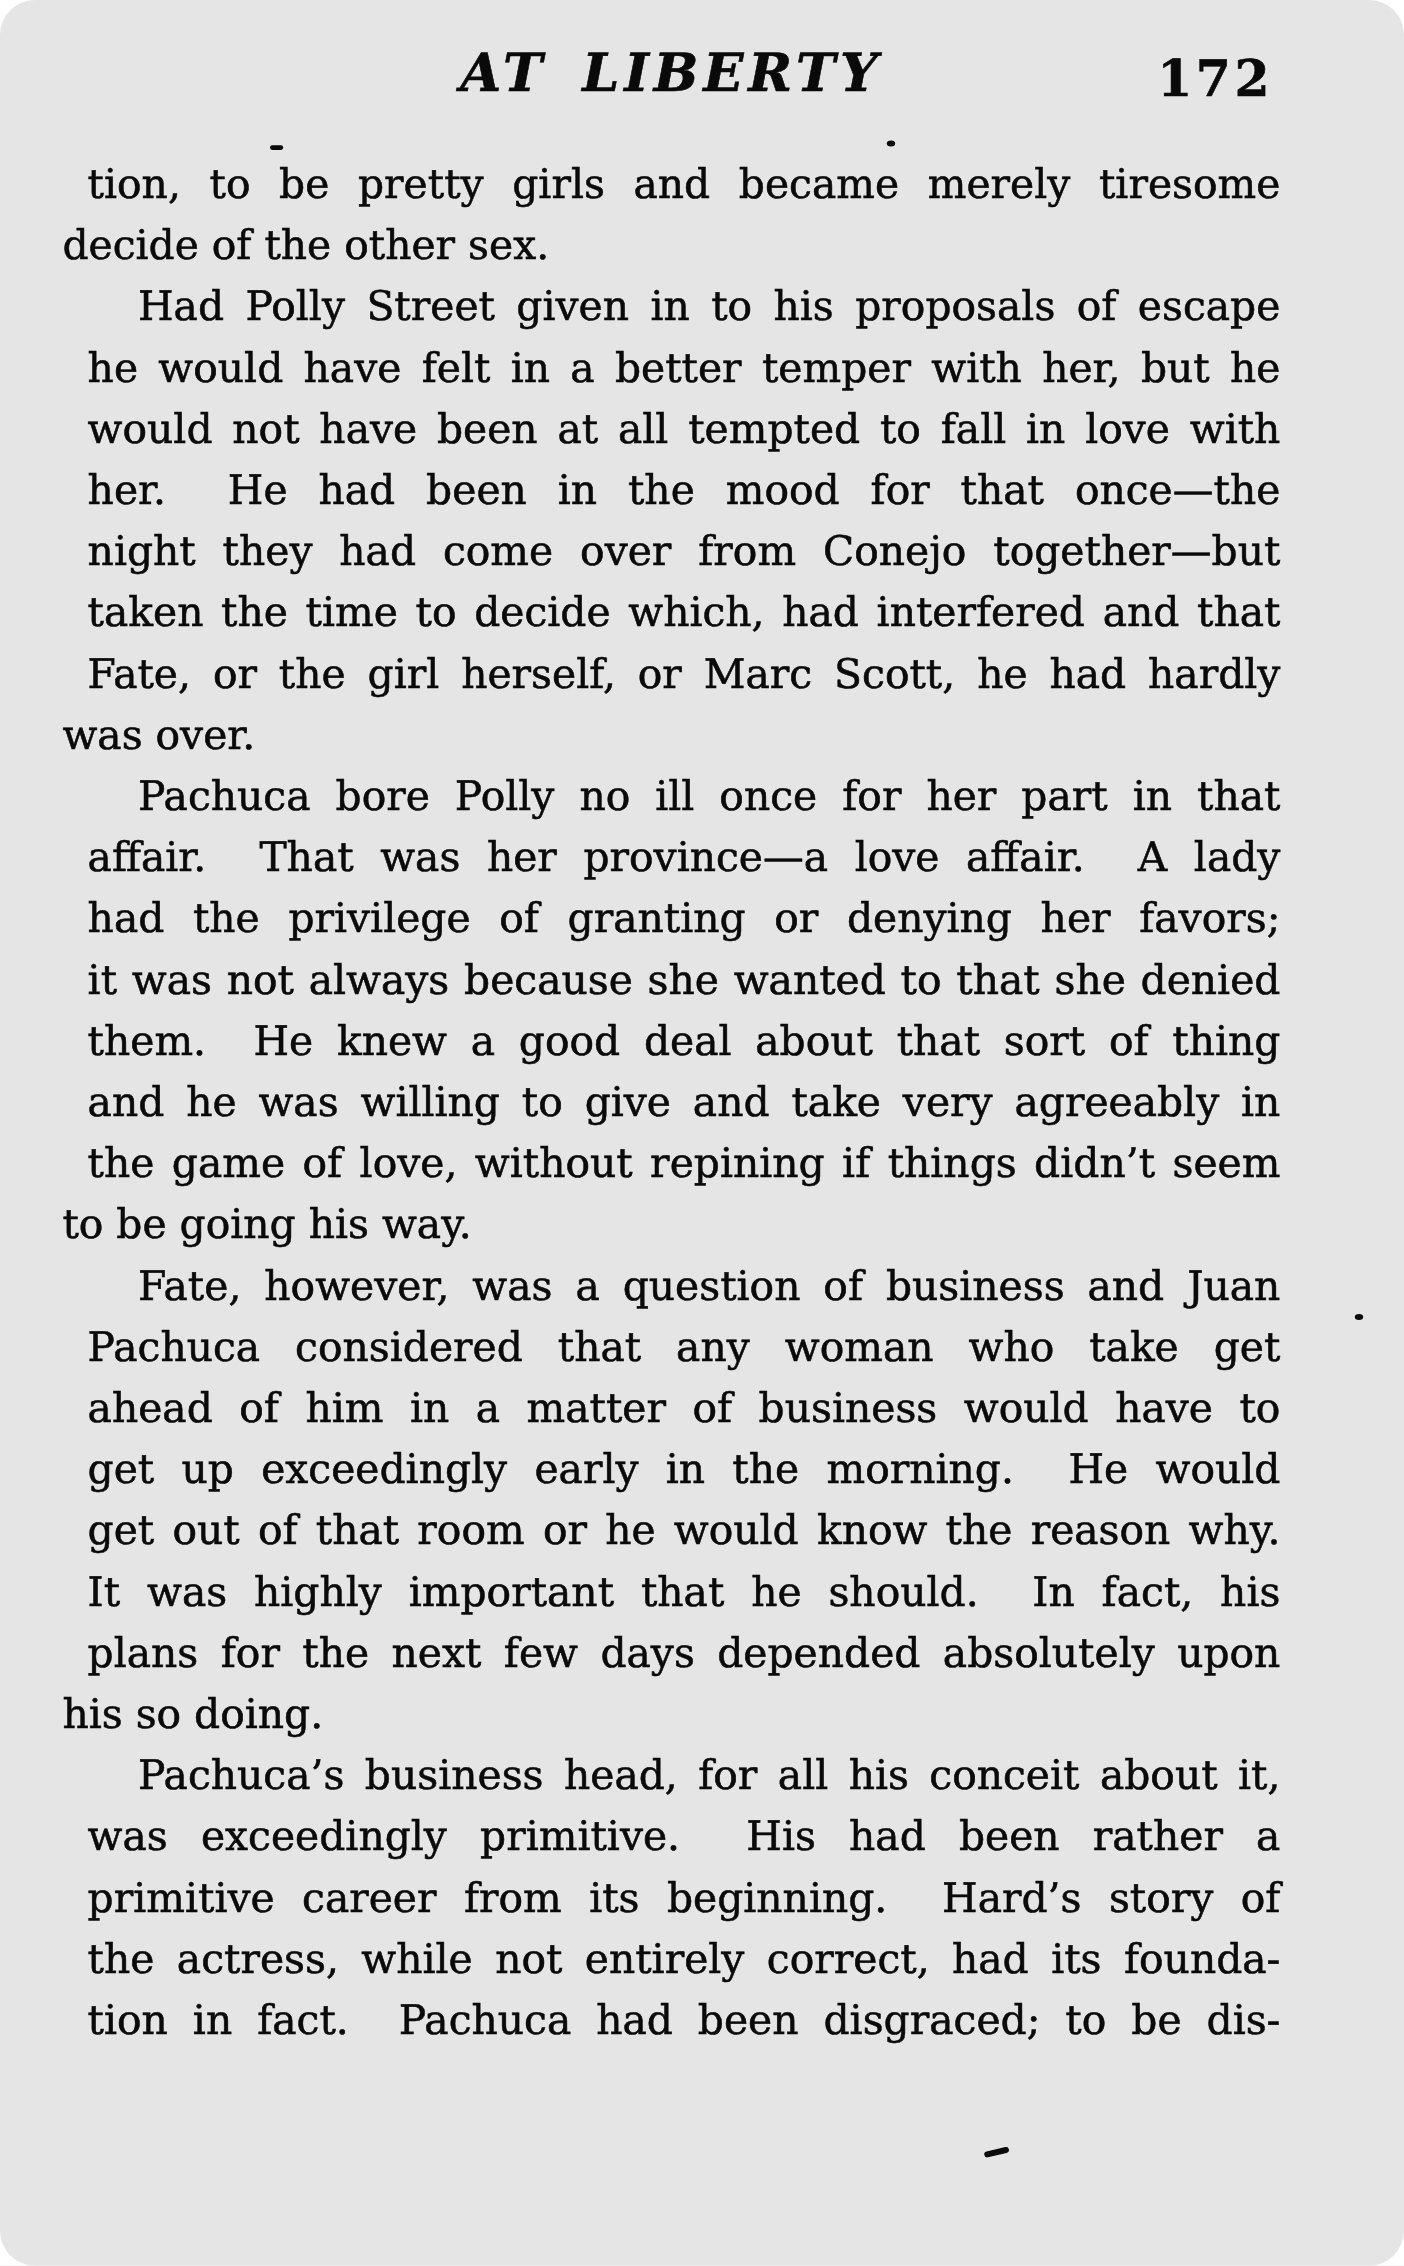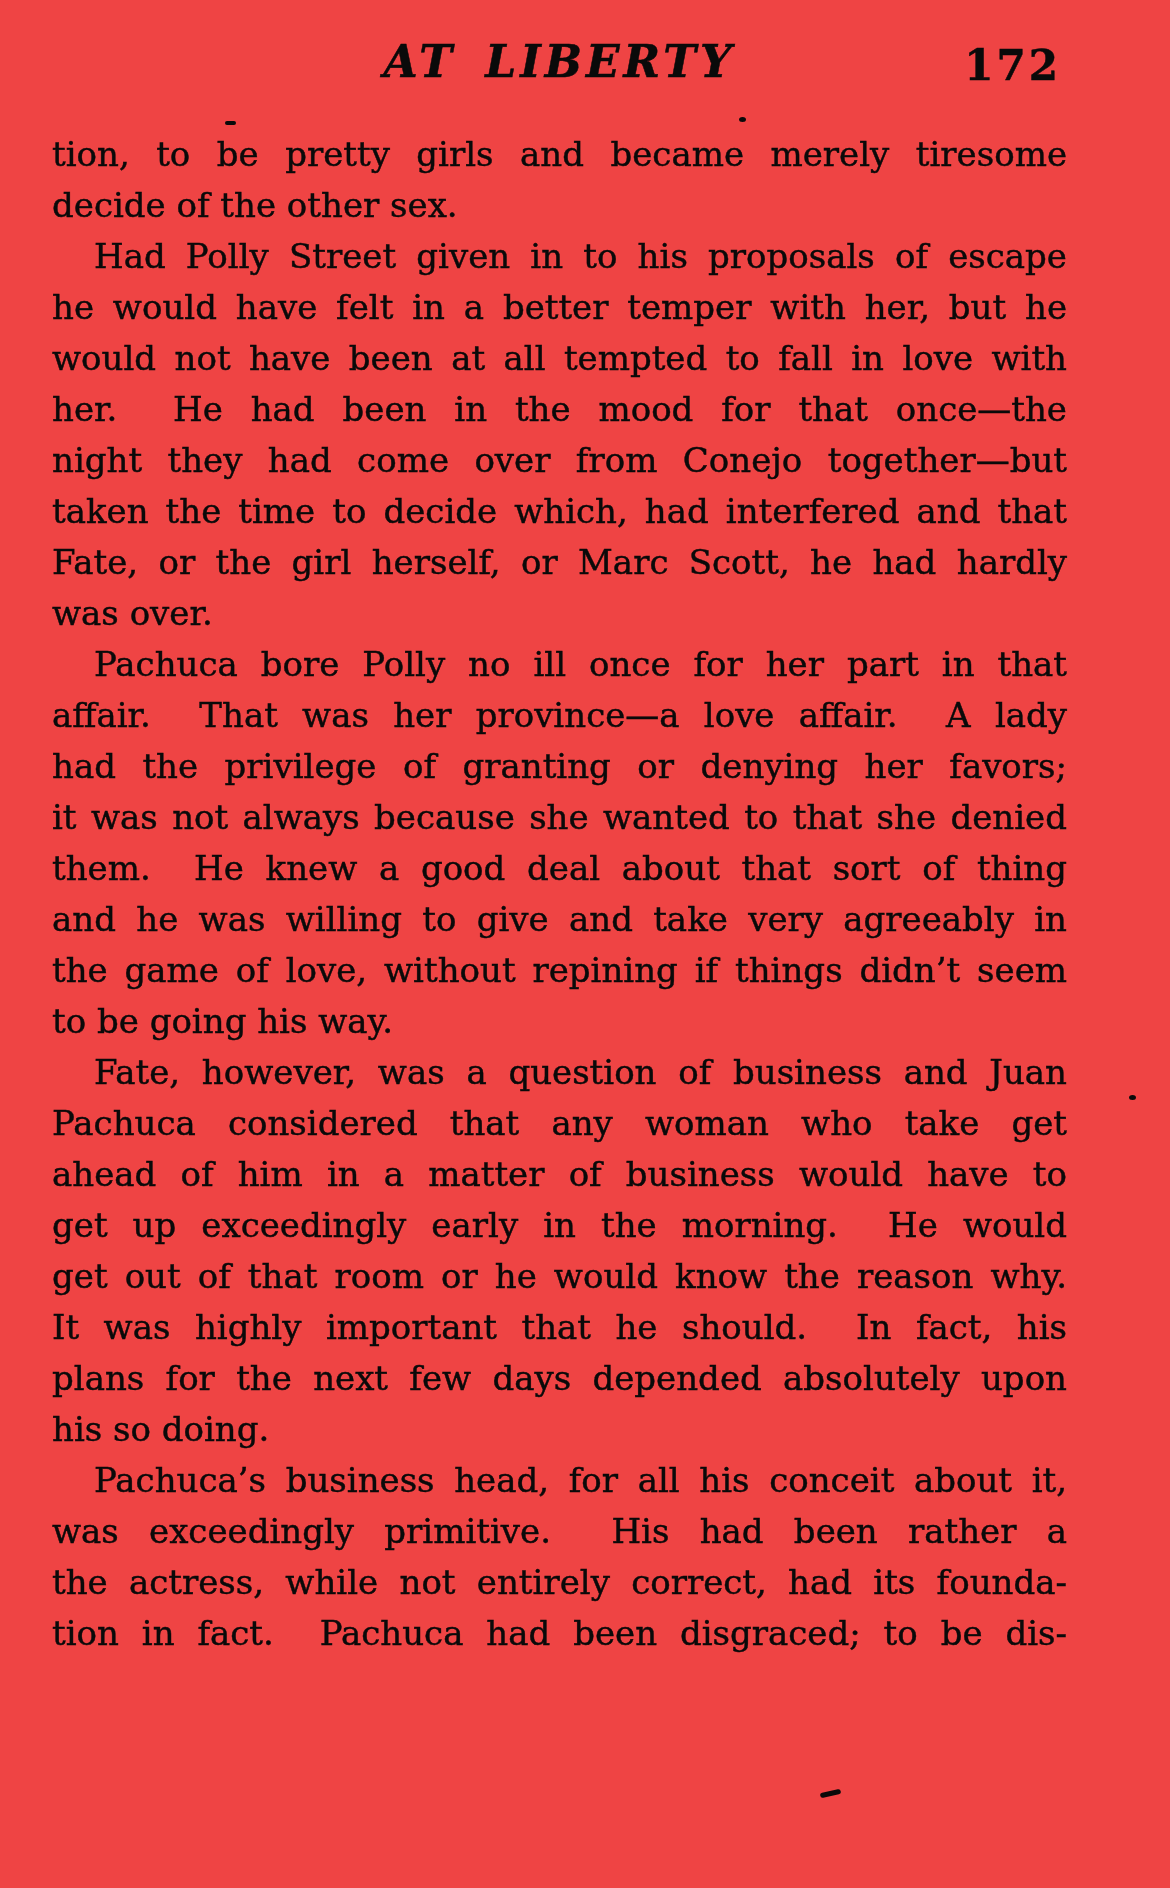--- a/index.html
+++ b/index.html
@@ -4,21 +4,21 @@
 <style>
   html, body { margin: 0; padding: 0; }
   body {
     width: 1170px; height: 1888px;
     background: #ffffff;
     overflow: hidden;
     position: relative;
     font-family: "DejaVu Serif", "Liberation Serif", serif;
     color: #0a0a0a;
   }
-  .page { position: absolute; inset: 0; background: #ef4444; }
+  .page { position: absolute; inset: 0; background: #e5e5e5; border-radius: 29px; }
 
   .header { position: absolute; left: 52px; top: 38px; width: 1015px; height: 52px; }
   .title {
     position: absolute; left: 0; right: 0; top: 0;
     text-align: center;
     font-style: italic; font-weight: bold;
     font-size: 44px; line-height: 48px;
     letter-spacing: 4px; word-spacing: 10px;
     -webkit-text-stroke: 0.5px;
   }
@@ -28,21 +28,21 @@
     letter-spacing: 3px;
     -webkit-text-stroke: 0.5px;
   }
 
   .text {
     position: absolute; left: 52px; top: 129px; width: 1015px;
     font-size: 34px;
     -webkit-text-stroke: 0.45px;
   }
   .line { height: 51px; line-height: 51px; white-space: normal; }
-  .line.j { text-align: justify; text-align-last: justify; }
+  .line.j { text-align: justify; text-align-last: justify; margin-left: 21px; }
   .line.i { text-indent: 42px; }
 
   .mark { position: absolute; background: #0a0a0a; }
   .mark.speck { width: 7px; height: 5px; border-radius: 50%; }
   .mark.dash  { width: 11px; height: 4px; border-radius: 2px; }
   .mark.stroke { width: 21px; height: 5px; border-radius: 3px; transform: rotate(-13deg); }
 </style>
 </head>
 <body>
 
@@ -73,20 +73,21 @@
       <div class="line j i">Fate, however, was a question of business and Juan</div>
       <div class="line j">Pachuca considered that any woman who take get</div>
       <div class="line j">ahead of him in a matter of business would have to</div>
       <div class="line j">get up exceedingly early in the morning.&nbsp; He would</div>
       <div class="line j">get out of that room or he would know the reason why.</div>
       <div class="line j">It was highly important that he should.&nbsp; In fact, his</div>
       <div class="line j">plans for the next few days depended absolutely upon</div>
       <div class="line">his so doing.</div>
       <div class="line j i">Pachuca’s business head, for all his conceit about it,</div>
       <div class="line j">was exceedingly primitive.&nbsp; His had been rather a</div>
+      <div class="line j">primitive career from its beginning.&nbsp; Hard’s story of</div>
       <div class="line j">the actress, while not entirely correct, had its founda-</div>
       <div class="line j">tion in fact.&nbsp; Pachuca had been disgraced; to be dis-</div>
     </div>
   <div id="artifacts">
       <div class="mark dash" style="left: 225px; top: 121px;"></div>
       <div class="mark speck" style="left: 739px; top: 117px;"></div>
       <div class="mark speck" style="left: 1129px; top: 1095px;"></div>
       <div class="mark stroke" style="left: 820px; top: 1791px;"></div>
     </div>
 </div>

